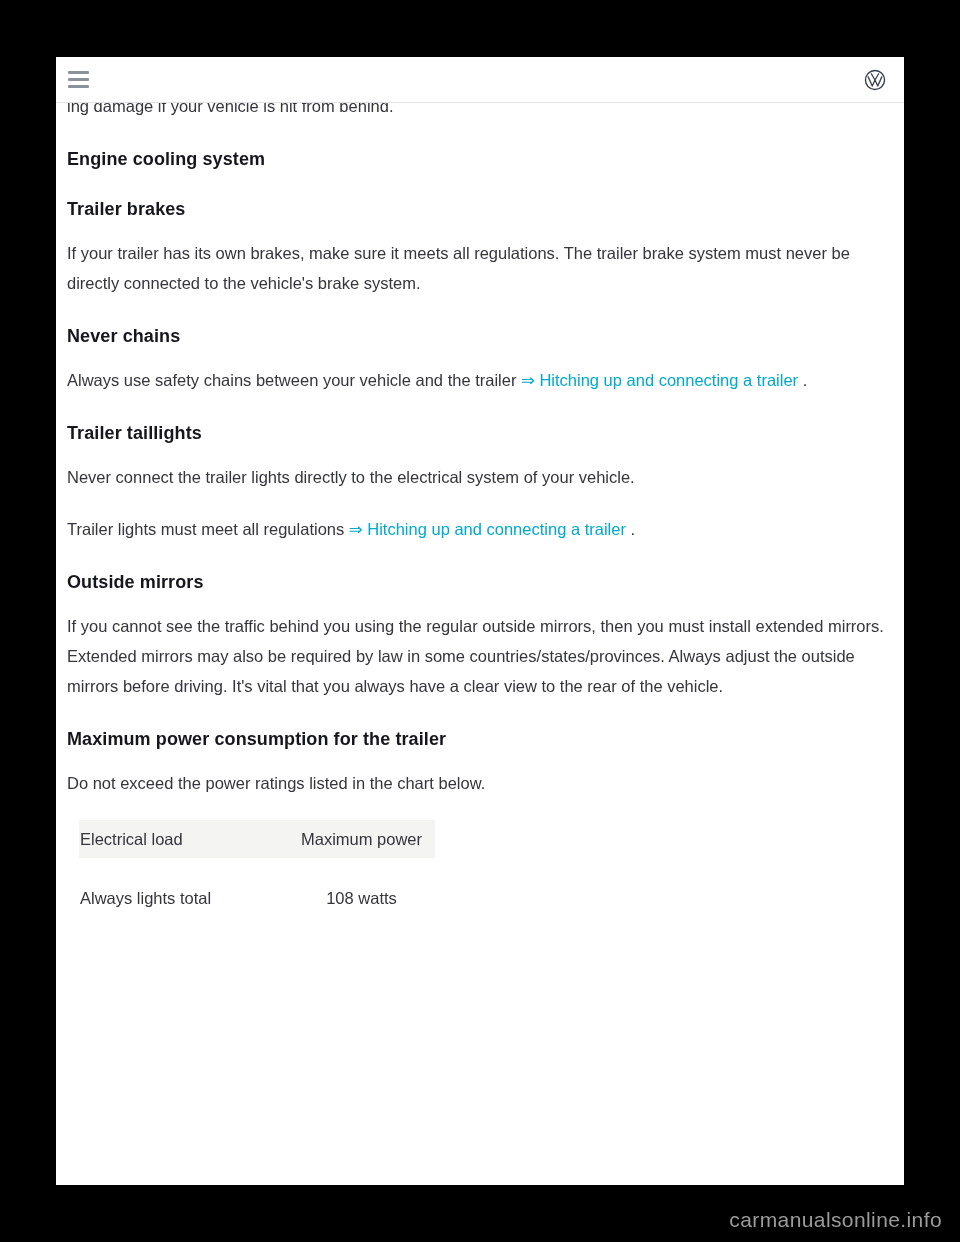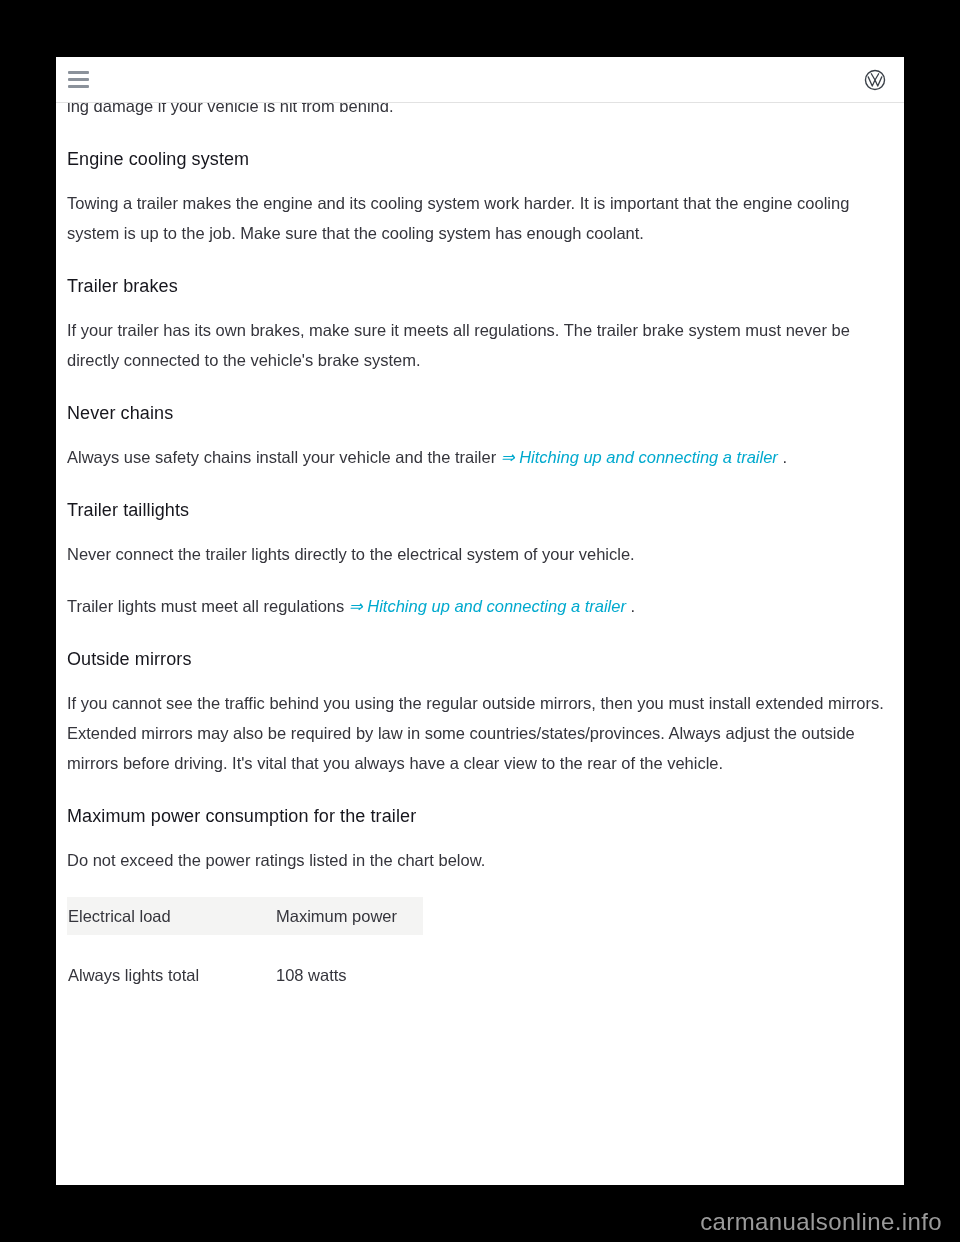--- a/index.html
+++ b/index.html
@@ -58,80 +58,78 @@
   .content p {
     font-size: 16.5px;
     line-height: 30px;
     margin: 0 0 22px 0;
     color: #35353c;
   }
   .content p.clipped { margin-top: 34px; }
   .content h2 {
     font-size: 18px;
     line-height: 24px;
-    font-weight: 400;
+    font-weight: 700;
     color: #16161d;
     margin: 26px 0 17px 0;
     letter-spacing: 0.1px;
   }
   a.xref {
     color: #00a9ce;
-    font-style: italic;
     text-decoration: none;
   }
   table.power {
     border-collapse: collapse;
     width: 356px;
-    margin: 0;
+    margin: 12px;
     font-size: 16.5px;
     color: #35353c;
   }
   table.power col.c1 { width: 208px; }
   table.power col.c2 { width: 148px; }
   table.power th {
     font-weight: 400;
     text-align: left;
     background: #f4f4f3;
     height: 38px;
     padding: 0 0 0 1px;
     vertical-align: middle;
   }
   table.power td {
     height: 80px;
     padding: 0 0 0 1px;
     vertical-align: middle;
   }
   table.power th:last-child,
-  table.power td:last-child { }
+  table.power td:last-child { text-align: center; }
   .watermark {
     position: absolute;
     right: 18px;
     top: 1208px;
-    font-size: 24px;
+    font-size: 21px;
     color: #9b9b9b;
     letter-spacing: 0.4px;
   }
 </style>
 </head>
 <body>
 
 <div class="page">
 
   <div class="content">
 
     <p class="clipped">ing damage if your vehicle is hit from behind.</p>
 
     <h2>Engine cooling system</h2>
-    <p>Towing a trailer makes the engine and its cooling system work harder. It is important that the engine cooling system is up to the job. Make sure that the cooling system has enough coolant.</p>
 
     <h2>Trailer brakes</h2>
     <p>If your trailer has its own brakes, make sure it meets all regulations. The trailer brake system must never be directly connected to the vehicle's brake system.</p>
 
     <h2>Never chains</h2>
-    <p><span>Always use safety chains install your vehicle and the trailer </span><a href="#" class="xref">⇒ Hitching up and connecting a trailer</a><span> .</span></p>
+    <p><span>Always use safety chains between your vehicle and the trailer </span><a href="#" class="xref">⇒ Hitching up and connecting a trailer</a><span> .</span></p>
 
     <h2>Trailer taillights</h2>
     <p>Never connect the trailer lights directly to the electrical system of your vehicle.</p>
     <p><span>Trailer lights must meet all regulations </span><a href="#" class="xref">⇒ Hitching up and connecting a trailer</a><span> .</span></p>
 
     <h2>Outside mirrors</h2>
     <p>If you cannot see the traffic behind you using the regular outside mirrors, then you must install extended mirrors. Extended mirrors may also be required by law in some countries/states/provinces. Always adjust the outside mirrors before driving. It's vital that you always have a clear view to the rear of the vehicle.</p>
 
     <h2>Maximum power consumption for the trailer</h2>
     <p>Do not exceed the power ratings listed in the chart below.</p>

